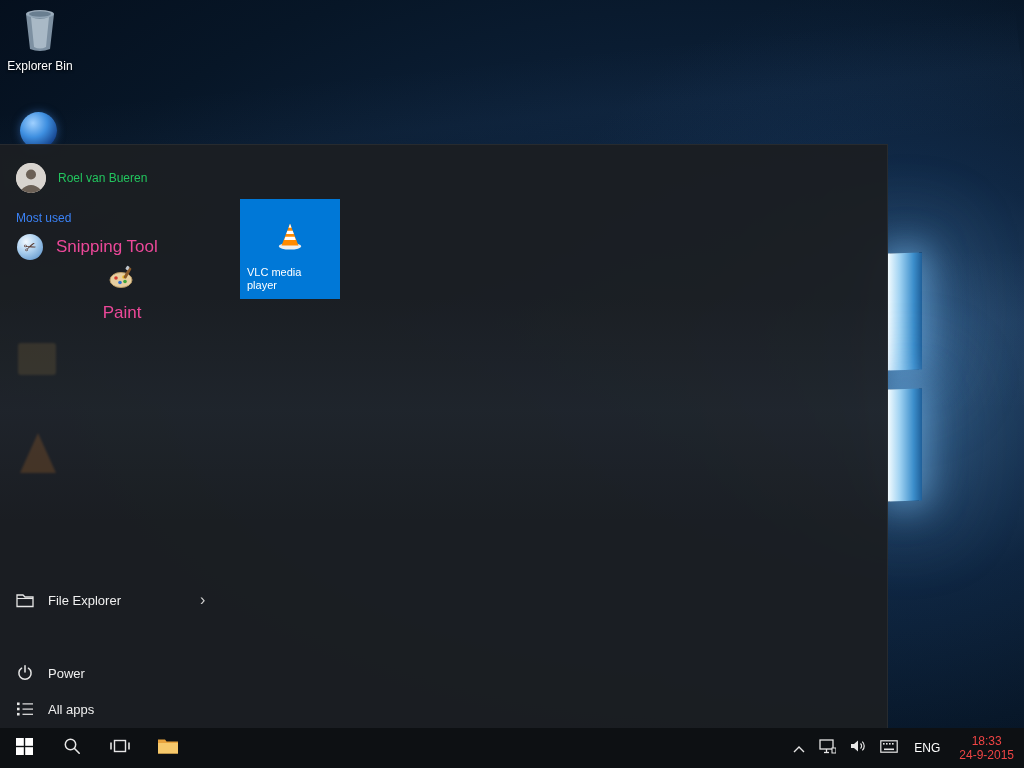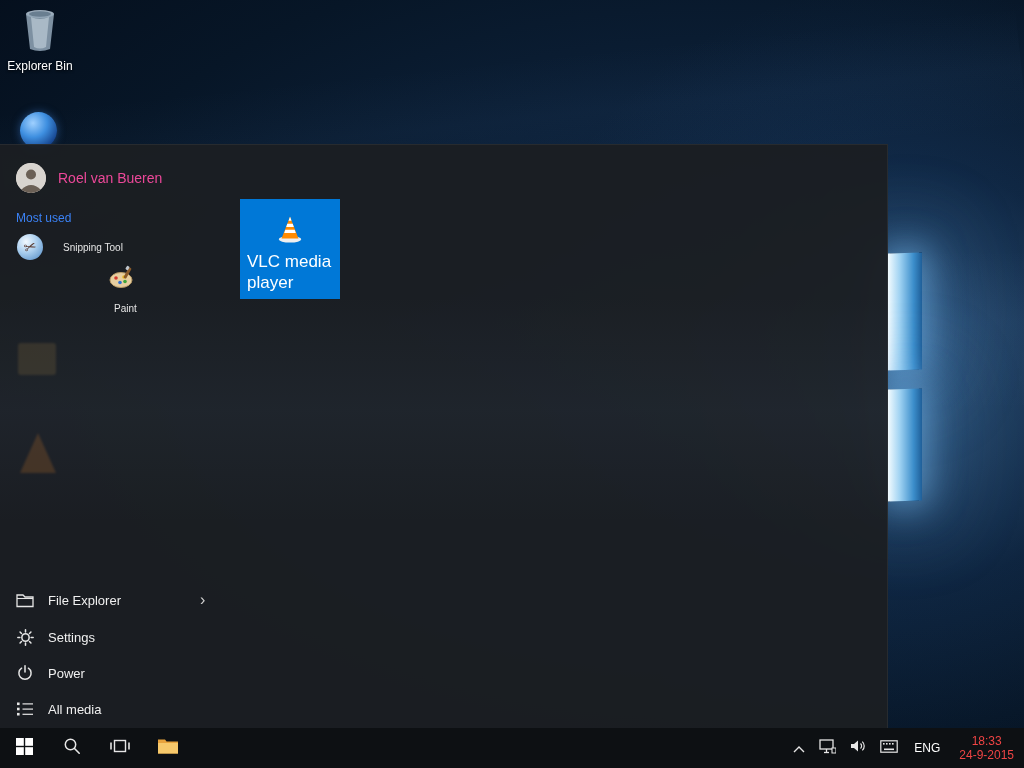--- a/index.html
+++ b/index.html
@@ -39,42 +39,42 @@
   
   .start-menu { position:absolute; left:0; top:144px; width:888px; height:584px;
     background:rgba(27,30,34,.96); border-top:1px solid rgba(255,255,255,.06);
     border-right:1px solid rgba(255,255,255,.06); color:#fff; }
   .menu-sheen { position:absolute; left:0; top:150px; width:100%; height:230px;
     background:linear-gradient(to bottom, transparent, rgba(120,160,210,.05) 50%, transparent);
     pointer-events:none; }
 
   .user-row { position:absolute; left:16px; top:18px; display:flex; align-items:center; gap:12px; cursor:pointer; }
   .avatar { width:30px; height:30px; border-radius:50%; background:#d8d4cf; display:flex; align-items:center; justify-content:center; overflow:hidden; }
-  .user-name { font-size:14px; color:#ec4899; }
+  .user-name { font-size:12px; color:#22c55e; }
 
   .most-used-label { position:absolute; left:16px; top:66px; font-size:12px; color:#3b82f6; }
 
   .menu-app { position:absolute; left:8px; width:220px; height:36px; display:flex; align-items:center; gap:12px; padding-left:8px; cursor:pointer; border-radius:2px; }
   .app-ic { width:28px; height:28px; display:flex; align-items:center; justify-content:center; }
-  .menu-app .alabel { font-size:10px; color:#e5e5e5;margin-left:7px; }
+  .menu-app .alabel { font-size:17px; color:#ec4899; }
   .app-snipping { top:84px; } .app-paint { top:120px;flex-direction:column; } .app-notepad { top:156px; }
 
   .snip-bg { width:26px; height:26px; border-radius:50%;
     background:radial-gradient(circle at 35% 30%, #f2f9ff 0%, #a8cdee 45%, #4c86c2 100%);
     display:flex; align-items:center; justify-content:center; }
   .snip-bg span { font-size:15px; color:#5a3b33; transform:rotate(-18deg); }
 
   .ghost { position:absolute; opacity:.18; filter:blur(1px); pointer-events:none; }
   .ghost-folder { left:18px; top:198px; width:38px; height:32px; background:#b08a4a; border-radius:3px; }
   .ghost-cone { left:20px; top:288px; width:0; height:0; border-left:18px solid transparent; border-right:18px solid transparent; border-bottom:40px solid #d07a2a; opacity:.22; }
 
   .tile { position:absolute; left:240px; top:54px; width:100px; height:100px;
     display:flex; flex-direction:column; cursor:pointer; }
   .tile .tile-ic { flex:1; display:flex; align-items:center; justify-content:center; padding-top:8px; }
-  .tile .tlabel { font-size:17px; color:#fff; padding:0 7px 6px 7px; line-height:1.25; }
+  .tile .tlabel { font-size:11px; color:#fff; padding:0 7px 6px 7px; line-height:1.25; }
 
   .menu-bottom-item { position:absolute; left:8px; width:230px; height:30px; display:flex; align-items:center; gap:14px; padding-left:8px; font-size:13px; color:#f0f0f0; cursor:pointer; border-radius:2px; }
   .mb-ic { width:18px; height:18px; display:flex; align-items:center; justify-content:center; }
   .mb-file { top:440px;text-align:right; } .mb-settings { top:477px; } .mb-power { top:513px; } .mb-allapps { top:549px; }
   .chevron-right { position:absolute; left:192px; color:#cfcfcf; font-size:16px; line-height:1; }
 
   
   .taskbar { position:absolute; left:0; bottom:0; width:1024px; height:40px;
     background:#0d1013; display:flex; align-items:stretch; z-index:50; }
   .tb-btn { width:48px; display:flex; align-items:center; justify-content:center; cursor:pointer; }
@@ -171,38 +171,20 @@
       <span class="mb-ic">
         <svg width="18" height="16" viewBox="0 0 18 16">
           <path d="M1 3 h6 l2 2 h8 v9.5 h-16 Z" fill="none" stroke="#e6e6e6" stroke-width="1.3"></path>
           <path d="M1 6.5 h16" stroke="#e6e6e6" stroke-width="1.1"></path>
         </svg>
       </span>
       <span>File Explorer</span>
       <span class="chevron-right">›</span>
     </div>
 
-    <div class="menu-bottom-item mb-settings">
-      <span class="mb-ic">
-        <svg width="17" height="17" viewBox="0 0 20 20">
-          <g stroke="#e6e6e6" stroke-width="1.8" fill="none" stroke-linecap="round">
-            <circle cx="10" cy="10" r="4.3"></circle>
-            <line x1="10" y1="1" x2="10" y2="3.4"></line>
-              <line x1="10" y1="16.6" x2="10" y2="19"></line>
-            <line x1="1" y1="10" x2="3.4" y2="10"></line>
-              <line x1="16.6" y1="10" x2="19" y2="10"></line>
-            <line x1="3.6" y1="3.6" x2="5.3" y2="5.3"></line>
-              <line x1="14.7" y1="14.7" x2="16.4" y2="16.4"></line>
-            <line x1="3.6" y1="16.4" x2="5.3" y2="14.7"></line>
-              <line x1="14.7" y1="5.3" x2="16.4" y2="3.6"></line>
-          </g>
-        </svg>
-      </span>
-      <span>Settings</span>
-    </div>
 
     <div class="menu-bottom-item mb-power">
       <span class="mb-ic">
         <svg width="16" height="16" viewBox="0 0 16 16">
           <path d="M4.6 3.2 A6.1 6.1 0 1 0 11.4 3.2" fill="none" stroke="#e6e6e6" stroke-width="1.5" stroke-linecap="round"></path>
           <line x1="8" y1="0.8" x2="8" y2="7" stroke="#e6e6e6" stroke-width="1.5" stroke-linecap="round"></line>
         </svg>
       </span>
       <span>Power</span>
     </div>
@@ -213,21 +195,21 @@
           <g fill="#e6e6e6">
             <rect x="0" y="0.5" width="2.6" height="2.6"></rect>
               <rect x="5.5" y="1.3" width="10.5" height="1.2"></rect>
             <rect x="0" y="5.7" width="2.6" height="2.6"></rect>
               <rect x="5.5" y="6.5" width="10.5" height="1.2"></rect>
             <rect x="0" y="10.9" width="2.6" height="2.6"></rect>
               <rect x="5.5" y="11.7" width="10.5" height="1.2"></rect>
           </g>
         </svg>
       </span>
-      <span>All media</span>
+      <span>All apps</span>
     </div>
   </div>
 
   <div class="taskbar">
     <div class="tb-btn">
       <span>
         <svg width="17" height="17" viewBox="0 0 17 17">
           <g fill="#ffffff">
             <rect x="0" y="0" width="7.8" height="7.8"></rect>
             <rect x="9.2" y="0" width="7.8" height="7.8"></rect>

